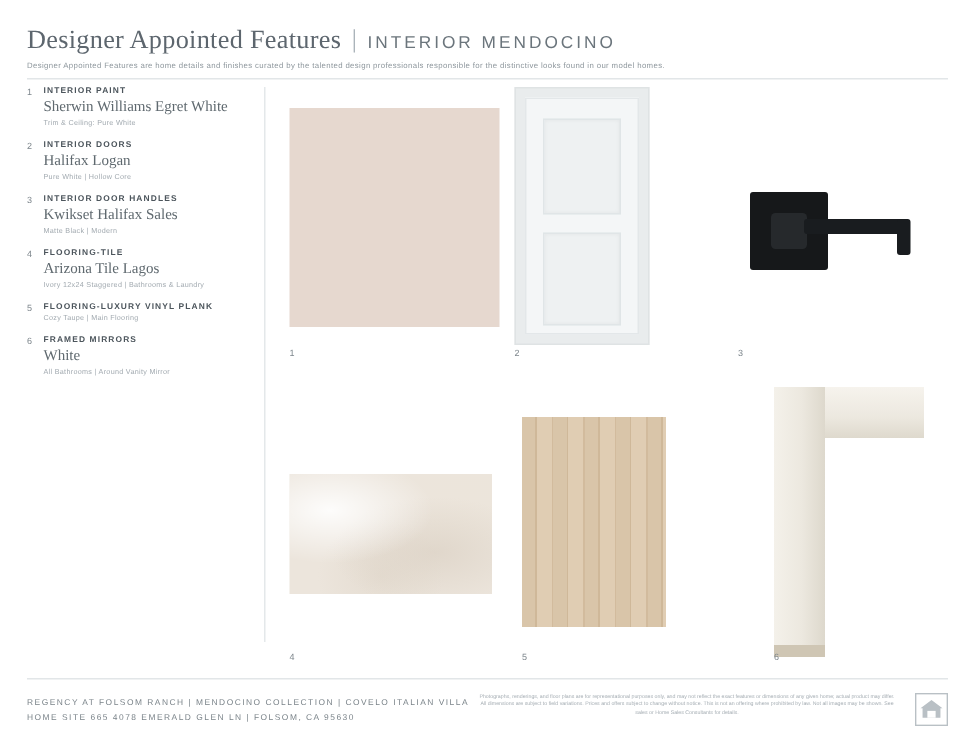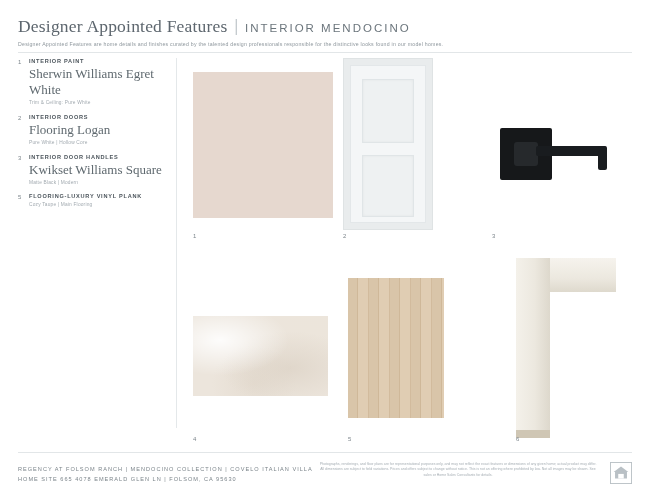--- a/index.html
+++ b/index.html
@@ -97,21 +97,21 @@
   .legend-cat {
     font-size: 5.6px;
     font-weight: bold;
     letter-spacing: 0.75px;
     color: #4c555c;
     text-transform: uppercase;
     line-height: 1.2;
   }
   .legend-name {
     font-family: "Liberation Serif", serif;
-    font-size: 13px;
+    font-size: 10px;
     color: #5f696f;
     line-height: 1.25;
     margin-top: 1.5px;
     font-weight: 400;
   }
   .legend-note {
     font-size: 4.8px;
     color: #a2aab0;
     letter-spacing: 0.2px;
     margin-top: 1.5px;
@@ -349,43 +349,59 @@
         <div class="legend-cat">INTERIOR PAINT</div>
         <div class="legend-name">Sherwin Williams Egret White</div>
         <div class="legend-note">Trim &amp; Ceiling: Pure White</div>
       </div>
     </div>
 
     <div class="legend-item">
       <div class="legend-num">2</div>
       <div class="legend-body">
         <div class="legend-cat">INTERIOR DOORS</div>
-        <div class="legend-name">Flooring Logan</div>
+        <div class="legend-name">Halifax Logan</div>
         <div class="legend-note">Pure White  |  Hollow Core</div>
       </div>
     </div>
 
     <div class="legend-item">
       <div class="legend-num">3</div>
       <div class="legend-body">
         <div class="legend-cat">INTERIOR DOOR HANDLES</div>
-        <div class="legend-name">Kwikset Williams Square</div>
+        <div class="legend-name">Kwikset Halifax Sales</div>
         <div class="legend-note">Matte Black  |  Modern</div>
       </div>
     </div>
 
+    <div class="legend-item">
+      <div class="legend-num">4</div>
+      <div class="legend-body">
+        <div class="legend-cat">FLOORING-TILE</div>
+        <div class="legend-name">Arizona Tile Lagos</div>
+        <div class="legend-note">Ivory 12x24 Staggered  |  Bathrooms &amp; Laundry</div>
+      </div>
+    </div>
 
     <div class="legend-item">
       <div class="legend-num">5</div>
       <div class="legend-body">
         <div class="legend-cat">FLOORING-LUXURY VINYL PLANK</div>
         <div class="legend-note">Cozy Taupe  |  Main Flooring</div>
       </div>
     </div>
 
+    <div class="legend-item">
+      <div class="legend-num">6</div>
+      <div class="legend-body">
+        <div class="legend-cat">FRAMED MIRRORS</div>
+        <div class="legend-name">White</div>
+        <div class="legend-note">All Bathrooms  |  Around Vanity Mirror</div>
+      </div>
+    </div>
 
   </div>
 
   <div class="vdivider"></div>
 
   <div class="swatch" id="sw1"></div>
   <div class="swatch-label" id="sw1-lab">1</div>
 
   <div class="swatch" id="sw2">
     <div class="door-inner">

